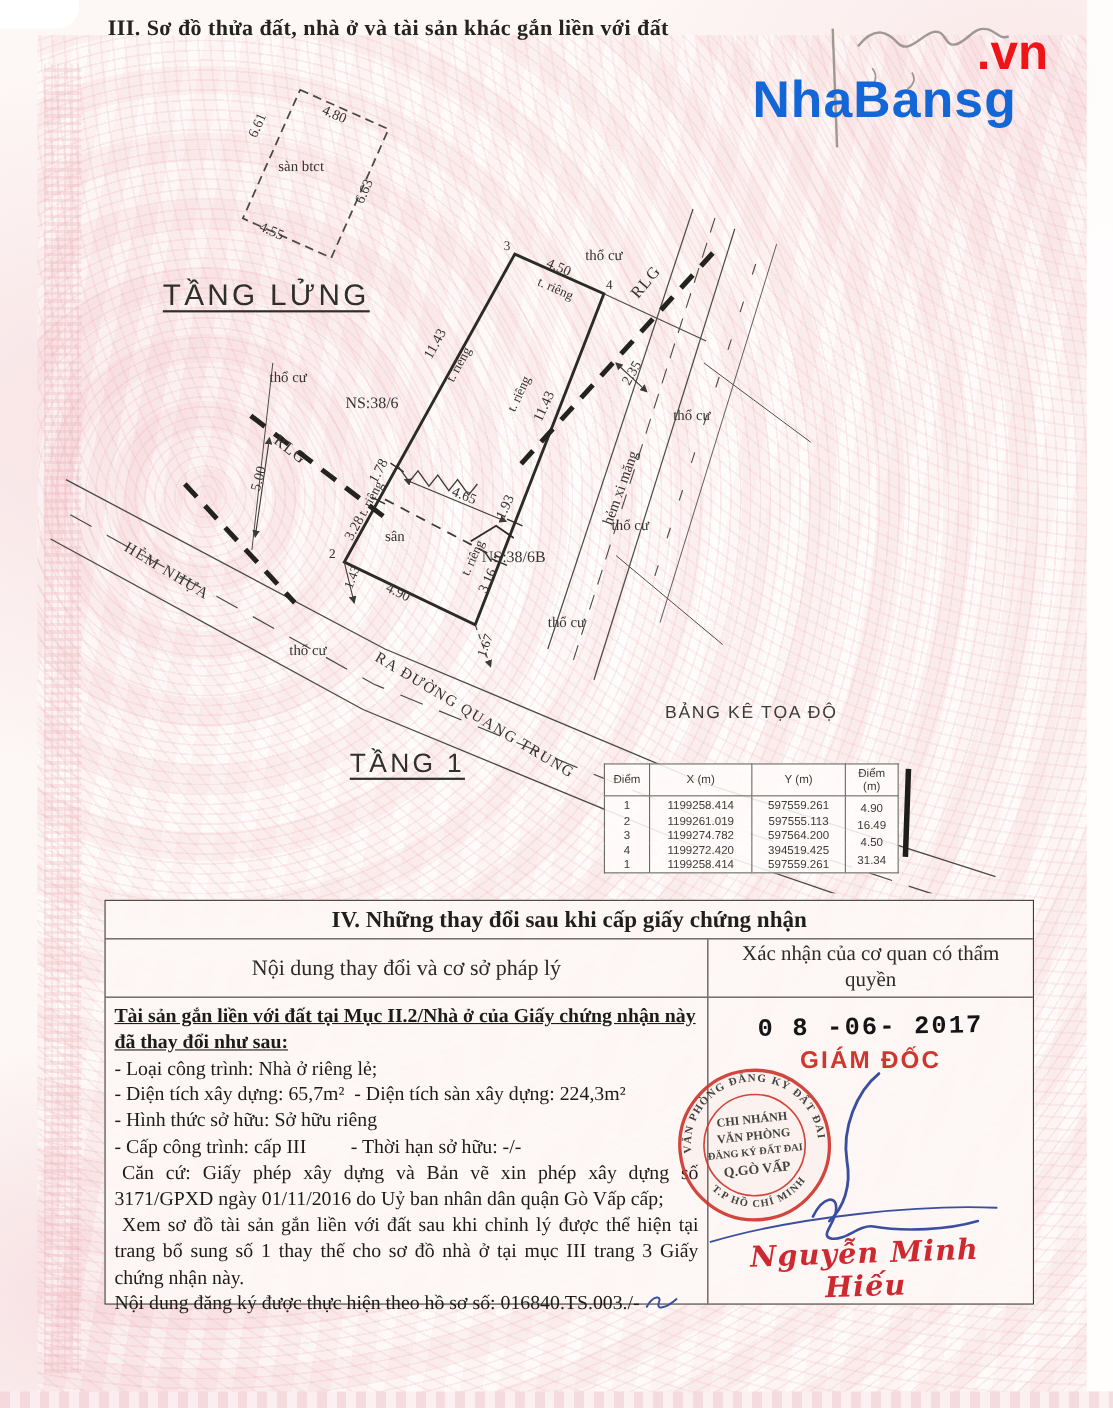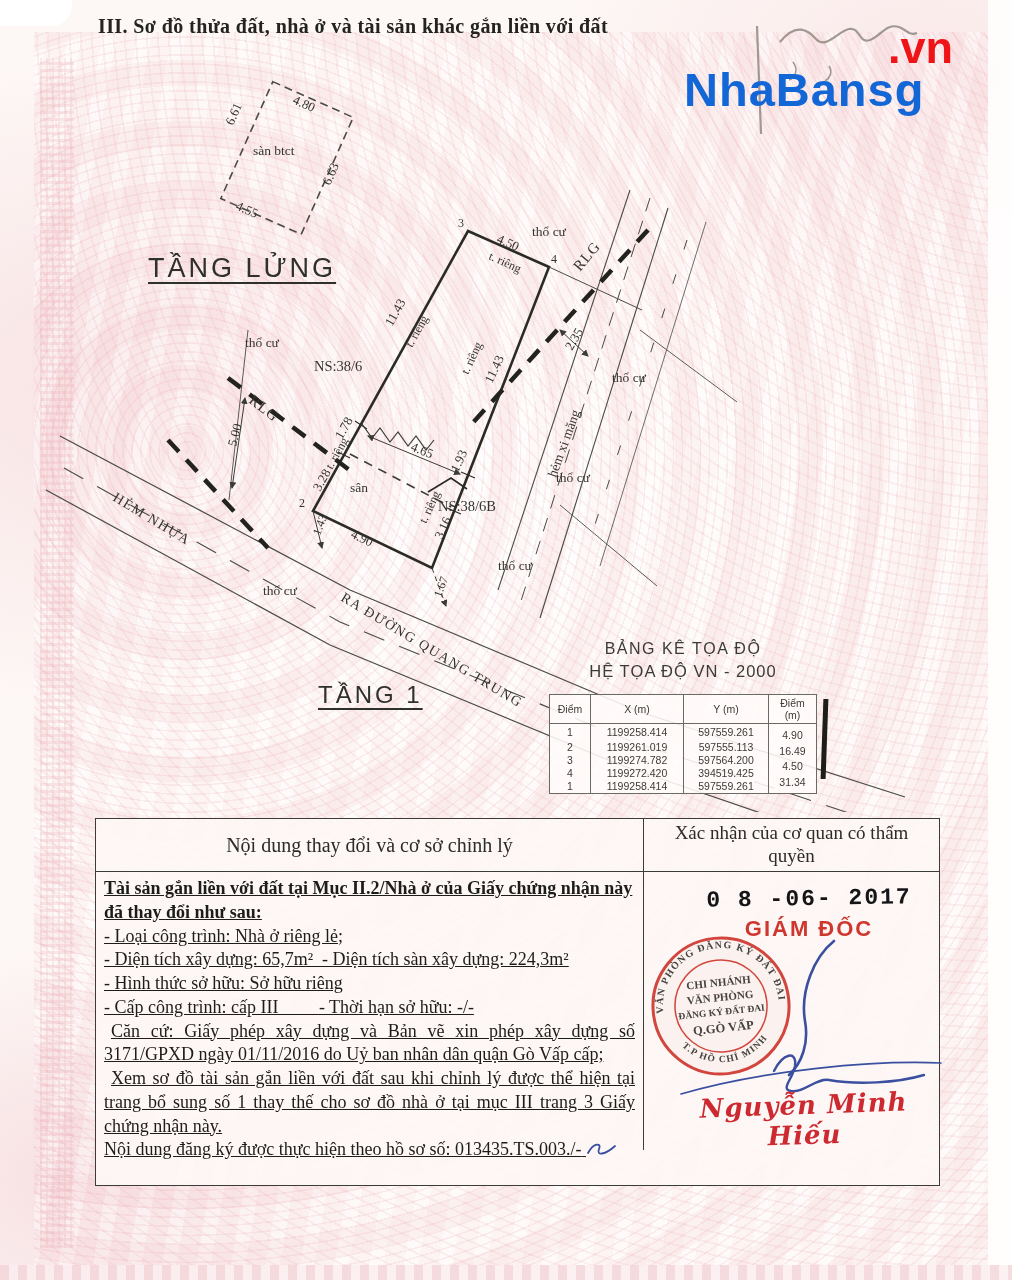--- a/index.html
+++ b/index.html
@@ -46,24 +46,24 @@
   .hbar{left:822px;top:699px;width:5px;height:80px;background:#1d1d1a;transform:rotate(2deg);}
   .sec4{left:95px;top:818px;width:845px;height:368px;border:1.6px solid #3b3b37;
     background:rgba(253,247,245,.94);box-sizing:border-box;}
   .s4-title{height:34px;line-height:34px;text-align:center;font-weight:bold;font-size:21px;
     border-bottom:1.6px solid #3b3b37;color:#1f1f1b;}
   .s4-heads{display:flex;height:52px;border-bottom:1.6px solid #3b3b37;}
   .s4-hl{width:548px;border-right:1.6px solid #3b3b37;box-sizing:border-box;display:flex;
     align-items:center;justify-content:center;font-size:20px;}
   .s4-hr{flex:1;display:flex;align-items:center;justify-content:center;text-align:center;
     font-size:19px;line-height:1.2;padding:0 30px;}
-  .s4-body{display:flex;height:278px;gap:35px;}
+  .s4-body{display:flex;height:278px;}
   .s4-left{width:548px;border-right:1.6px solid #3b3b37;box-sizing:border-box;padding:5px 8px 0 8px;
     font-size:18px;color:#1c1c18;}
-  .s4-left p{margin:0;line-height:1.32;text-decoration:underline;}
+  .s4-left p{margin:0;line-height:1.32;}
   .s4-left p.hd{font-weight:bold;text-decoration:underline;}
   .s4-left p.jt{text-align:justify;text-indent:7px;}
   .s4-right{flex:1;position:relative;}
   .datestamp{position:absolute;top:14px;left:0;right:0;text-align:center;
     font-family:"Liberation Mono",monospace;font-weight:bold;font-size:23px;letter-spacing:2px;
     color:#151518;transform:rotate(-1deg);}
   .giamdoc{position:absolute;top:44px;left:0;right:0;text-align:center;
     font-family:"Liberation Sans",sans-serif;font-weight:bold;font-size:22px;letter-spacing:2px;}
   .sealart{position:absolute;left:-46px;top:52px;width:352px;height:242px;overflow:visible;}
   .signer{position:absolute;top:218px;left:0;right:10px;text-align:center;
@@ -199,21 +199,20 @@
   </svg>
 
   <div class="abs floorlbl tang-lung">TẦNG LỬNG</div>
   <div class="abs floorlbl tang-1">TẦNG 1</div>
 
   <div class="abs doc-title">III. Sơ đồ thửa đất, nhà ở và tài sản khác gắn liền với đất</div>
   <div class="abs brand-vn" style="color:#ee1417;">.vn</div>
   <div class="abs brand-name" style="color:#1266d6;">NhaBansg</div>
 
   <div class="abs ct ct1">BẢNG KÊ TỌA ĐỘ</div>
-  <div class="abs ct ct2">HỆ TỌA ĐỘ VN - 2000</div>
   <table class="coords">
     <thead>
       <tr>
         <th style="width:36px;">Điểm</th>
         <th style="width:88px;">X (m)</th>
         <th style="width:80px;">Y (m)</th>
         <th>Điểm (m)</th>
       </tr>
     </thead>
     <tbody>
@@ -248,35 +247,36 @@
       <tr>
         <td>1</td>
         <td>1199258.414</td>
         <td>597559.261</td>
       </tr>
     </tbody>
   </table>
   <div class="abs hbar"></div>
 
   <div class="abs sec4">
+    <div class="s4-title">IV. Những thay đổi sau khi cấp giấy chứng nhận</div>
     <div class="s4-heads">
-      <div class="s4-hl">Nội dung thay đổi và cơ sở chỉnh lý</div>
+      <div class="s4-hl">Nội dung thay đổi và cơ sở pháp lý</div>
       <div class="s4-hr">Xác nhận của cơ quan có thẩm quyền</div>
     </div>
     <div class="s4-body">
       <div class="s4-left">
         <p class="hd">Tài sản gắn liền với đất tại Mục II.2/Nhà ở của Giấy chứng nhận này đã thay đổi như sau:</p>
         <p>- Loại công trình: Nhà ở riêng lẻ;</p>
         <p>- Diện tích xây dựng: 65,7m²&nbsp; - Diện tích sàn xây dựng: 224,3m²</p>
         <p>- Hình thức sở hữu: Sở hữu riêng</p>
         <p>- Cấp công trình: cấp III&nbsp;&nbsp;&nbsp;&nbsp;&nbsp;&nbsp;&nbsp;&nbsp;&nbsp;- Thời hạn sở hữu: -/-</p>
         <p class="jt">Căn cứ: Giấy phép xây dựng và Bản vẽ xin phép xây dựng số 3171/GPXD ngày 01/11/2016 do Uỷ ban nhân dân quận Gò Vấp cấp;</p>
         <p class="jt">Xem sơ đồ tài sản gắn liền với đất sau khi chỉnh lý được thể hiện tại trang bổ sung số 1 thay thế cho sơ đồ nhà ở tại mục III trang 3 Giấy chứng nhận này.</p>
         <p>
-          <span>Nội dung đăng ký được thực hiện theo hồ sơ số: 013435.TS.003./-</span>
+          <span>Nội dung đăng ký được thực hiện theo hồ sơ số: 016840.TS.003./-</span>
           <svg class="sqg" width="32" height="18" viewBox="0 0 32 18">
             <path d="M2 13 C 8 2 16 3 13 9 C 10 16 19 15 29 6" stroke="#3a4f9f" stroke-width="1.8" fill="none" stroke-linecap="round"></path>
           </svg>
         </p>
       </div>
       <div class="s4-right">
         <div class="datestamp">0 8 -06- 2017</div>
         <div class="giamdoc" style="color:#cf372e;">GIÁM ĐỐC</div>
 
         <svg class="sealart" viewBox="600 950 352 242">

